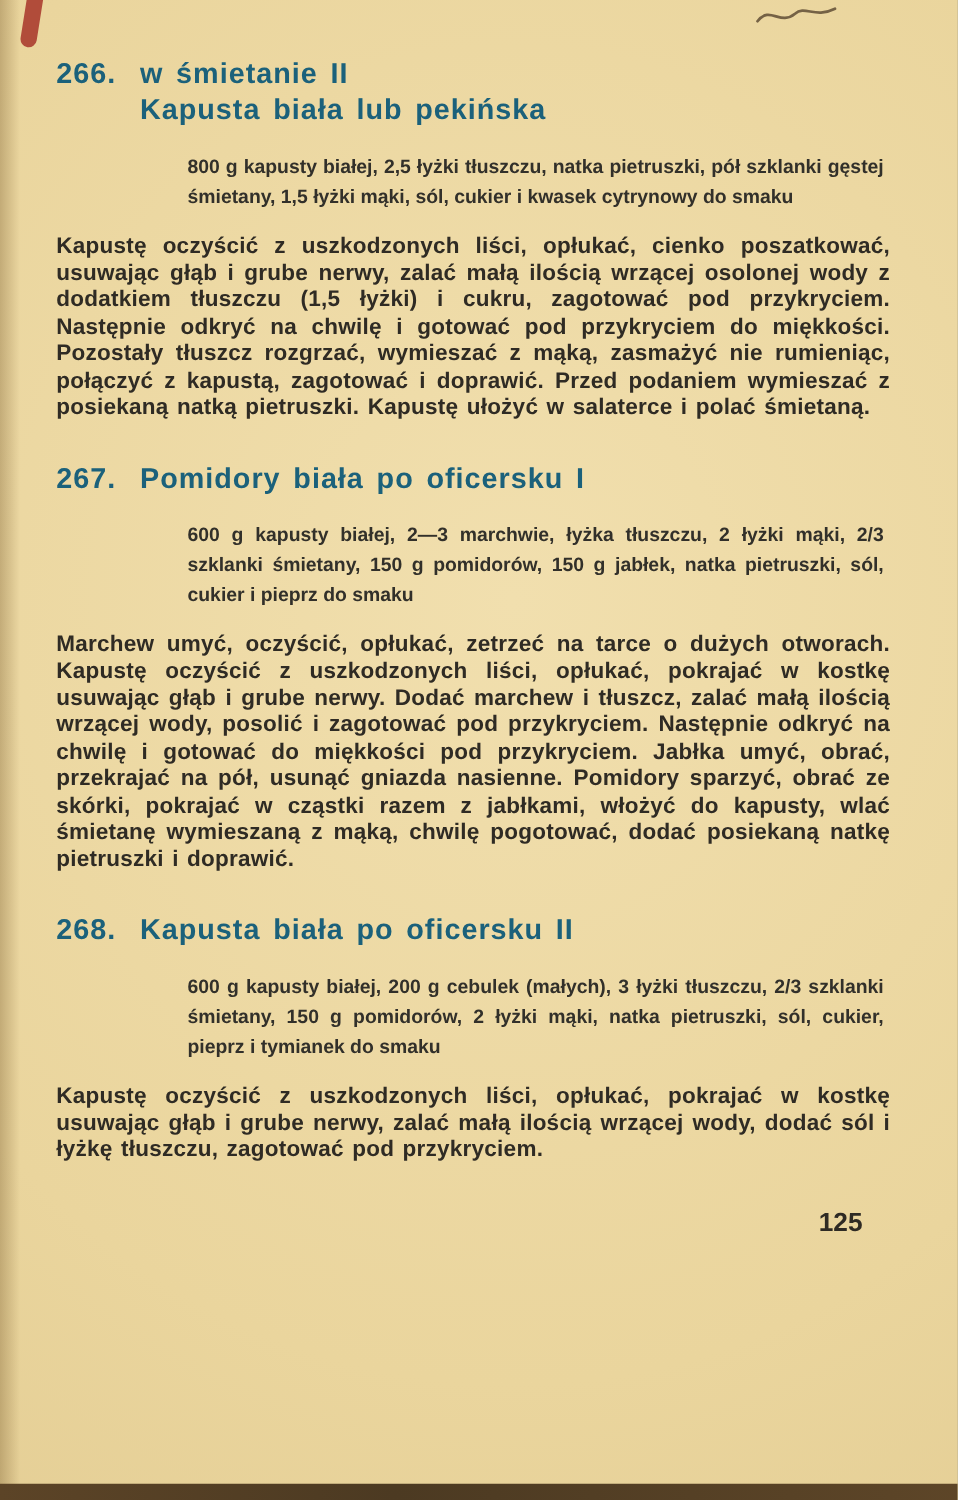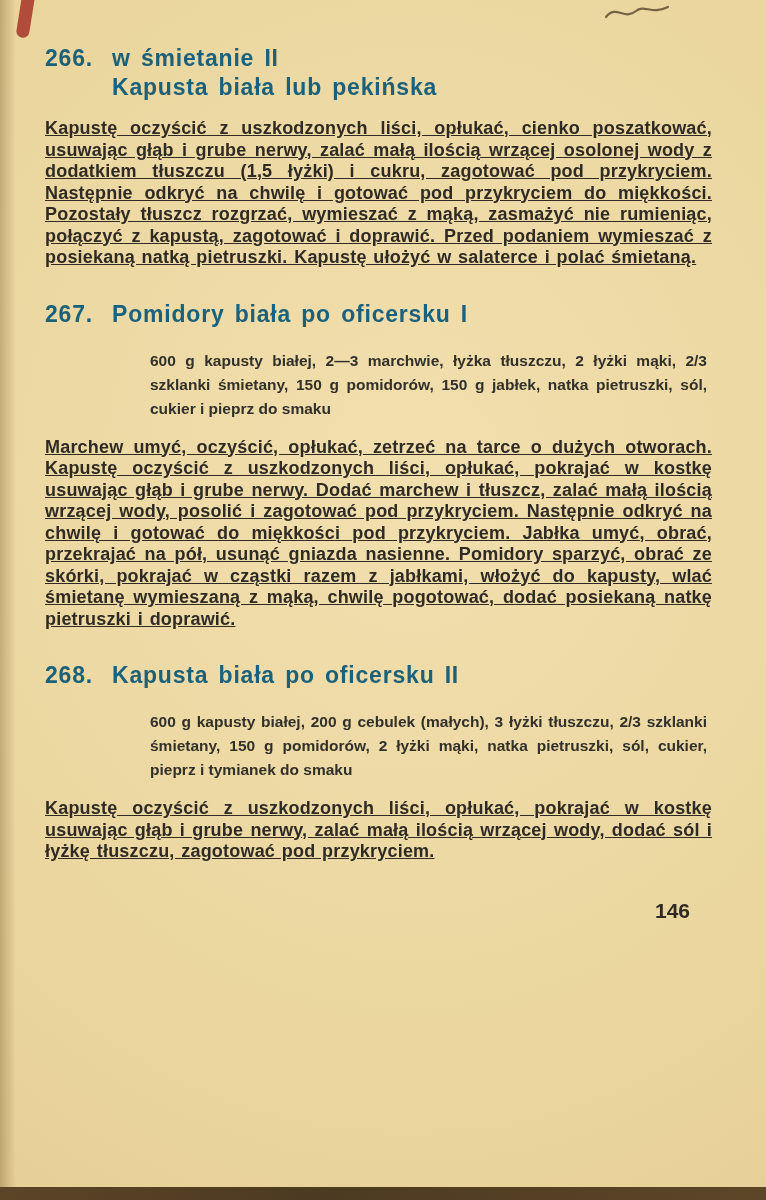--- a/index.html
+++ b/index.html
@@ -50,21 +50,20 @@
     color:#32302a;
     text-align:justify;
   }
   .body-text{
     margin-top:16px;
     font-size:18px;line-height:21.5px;
     font-weight:bold;
     letter-spacing:.2px;word-spacing:1.5px;
     color:#2f2b24;
     text-align:justify;
-    text-decoration:underline;
   }
   .page-number{
     margin-top:36px;
     text-align:right;
     padding-right:22px;
     font-weight:bold;
     font-size:21px;
     color:#2f2b24;
   }
   .watermark{
@@ -97,20 +96,21 @@
   <div class="content">
 
     <section class="recipe">
       <div class="recipe-heading">
         <span class="rnum">266.</span>
         <span class="rtitle">
           <span class="tline">w śmietanie II</span>
           <span class="tline">Kapusta biała lub pekińska</span>
         </span>
       </div>
+      <p class="ingredients">800 g kapusty białej, 2,5 łyżki tłuszczu, natka pietruszki, pół szklanki gęstej śmietany, 1,5 łyżki mąki, sól, cukier i kwasek cytrynowy do smaku</p>
       <p class="body-text">Kapustę oczyścić z uszkodzonych liści, opłukać, cienko poszatkować, usuwając głąb i grube nerwy, zalać małą ilością wrzącej osolonej wody z dodatkiem tłuszczu (1,5 łyżki) i cukru, zagotować pod przykryciem. Następnie odkryć na chwilę i gotować pod przykryciem do miękkości. Pozostały tłuszcz rozgrzać, wymieszać z mąką, zasmażyć nie rumieniąc, połączyć z kapustą, zagotować i doprawić. Przed podaniem wymieszać z posiekaną natką pietruszki. Kapustę ułożyć w salaterce i polać śmietaną.</p>
     </section>
 
     <section class="recipe">
       <div class="recipe-heading">
         <span class="rnum">267.</span>
         <span class="rtitle">
           <span class="tline">Pomidory biała po oficersku I</span>
 
         </span>
@@ -124,18 +124,18 @@
         <span class="rnum">268.</span>
         <span class="rtitle">
           <span class="tline">Kapusta biała po oficersku II</span>
 
         </span>
       </div>
       <p class="ingredients">600 g kapusty białej, 200 g cebulek (małych), 3 łyżki tłuszczu, 2/3 szklanki śmietany, 150 g pomidorów, 2 łyżki mąki, natka pietruszki, sól, cukier, pieprz i tymianek do smaku</p>
       <p class="body-text">Kapustę oczyścić z uszkodzonych liści, opłukać, pokrajać w kostkę usuwając głąb i grube nerwy, zalać małą ilością wrzącej wody, dodać sól i łyżkę tłuszczu, zagotować pod przykryciem.</p>
     </section>
 
-    <div class="page-number">146</div>
+    <div class="page-number">125</div>
   </div>
 
   <div class="bottom-bar"></div>
 
 </div>
 
 </body></html>

